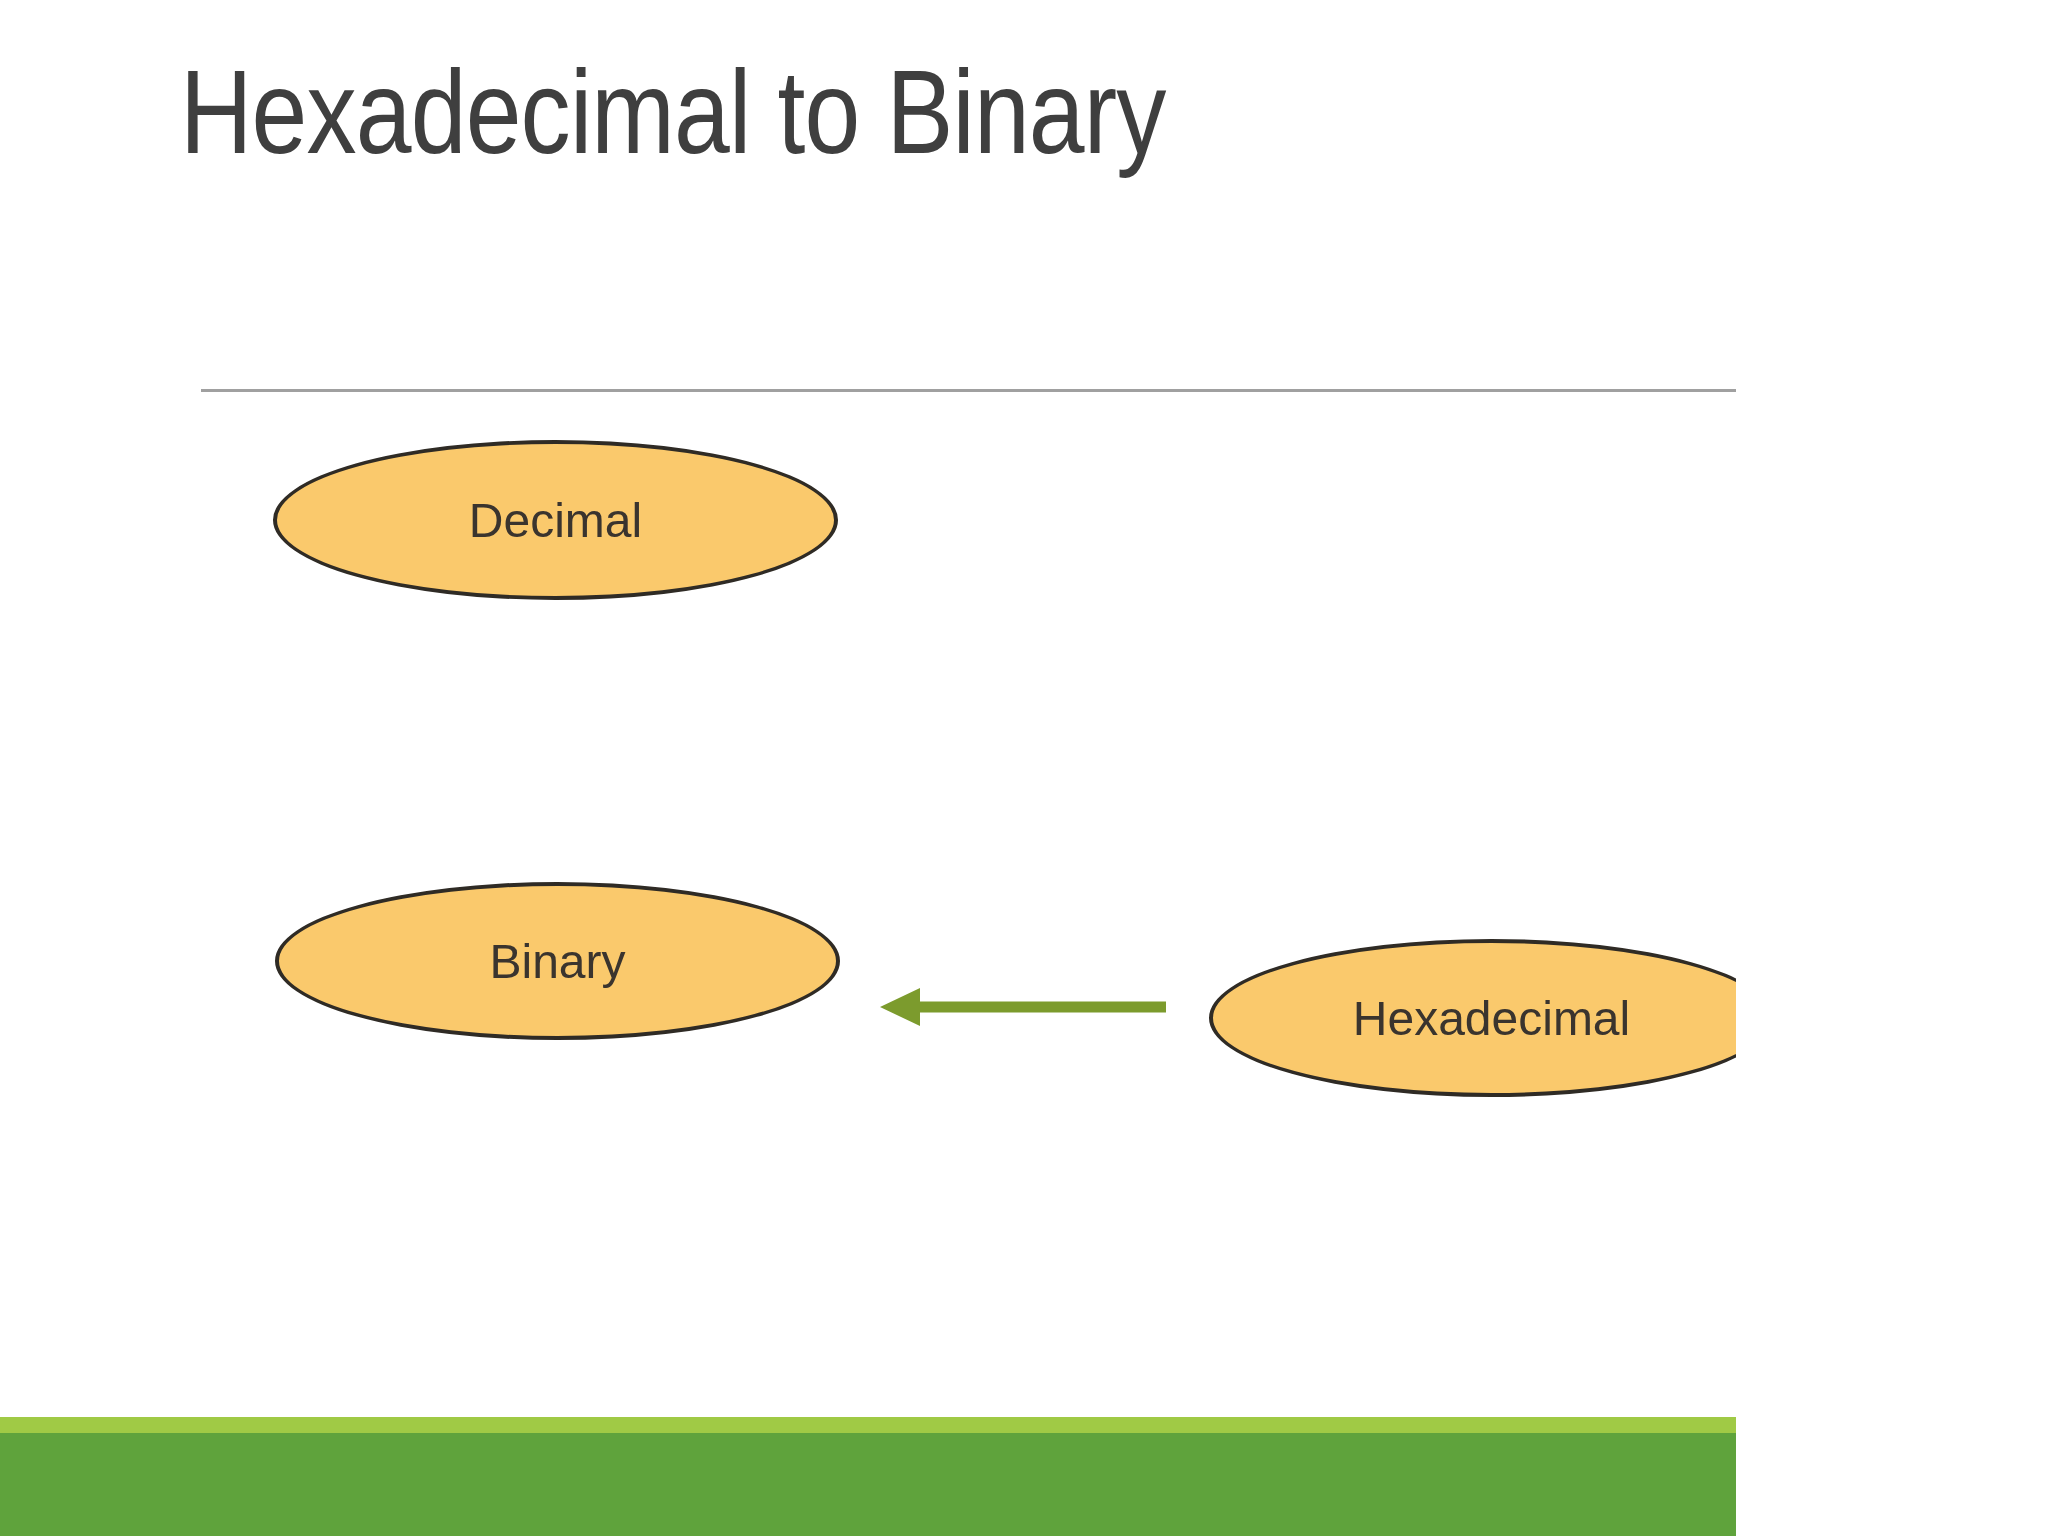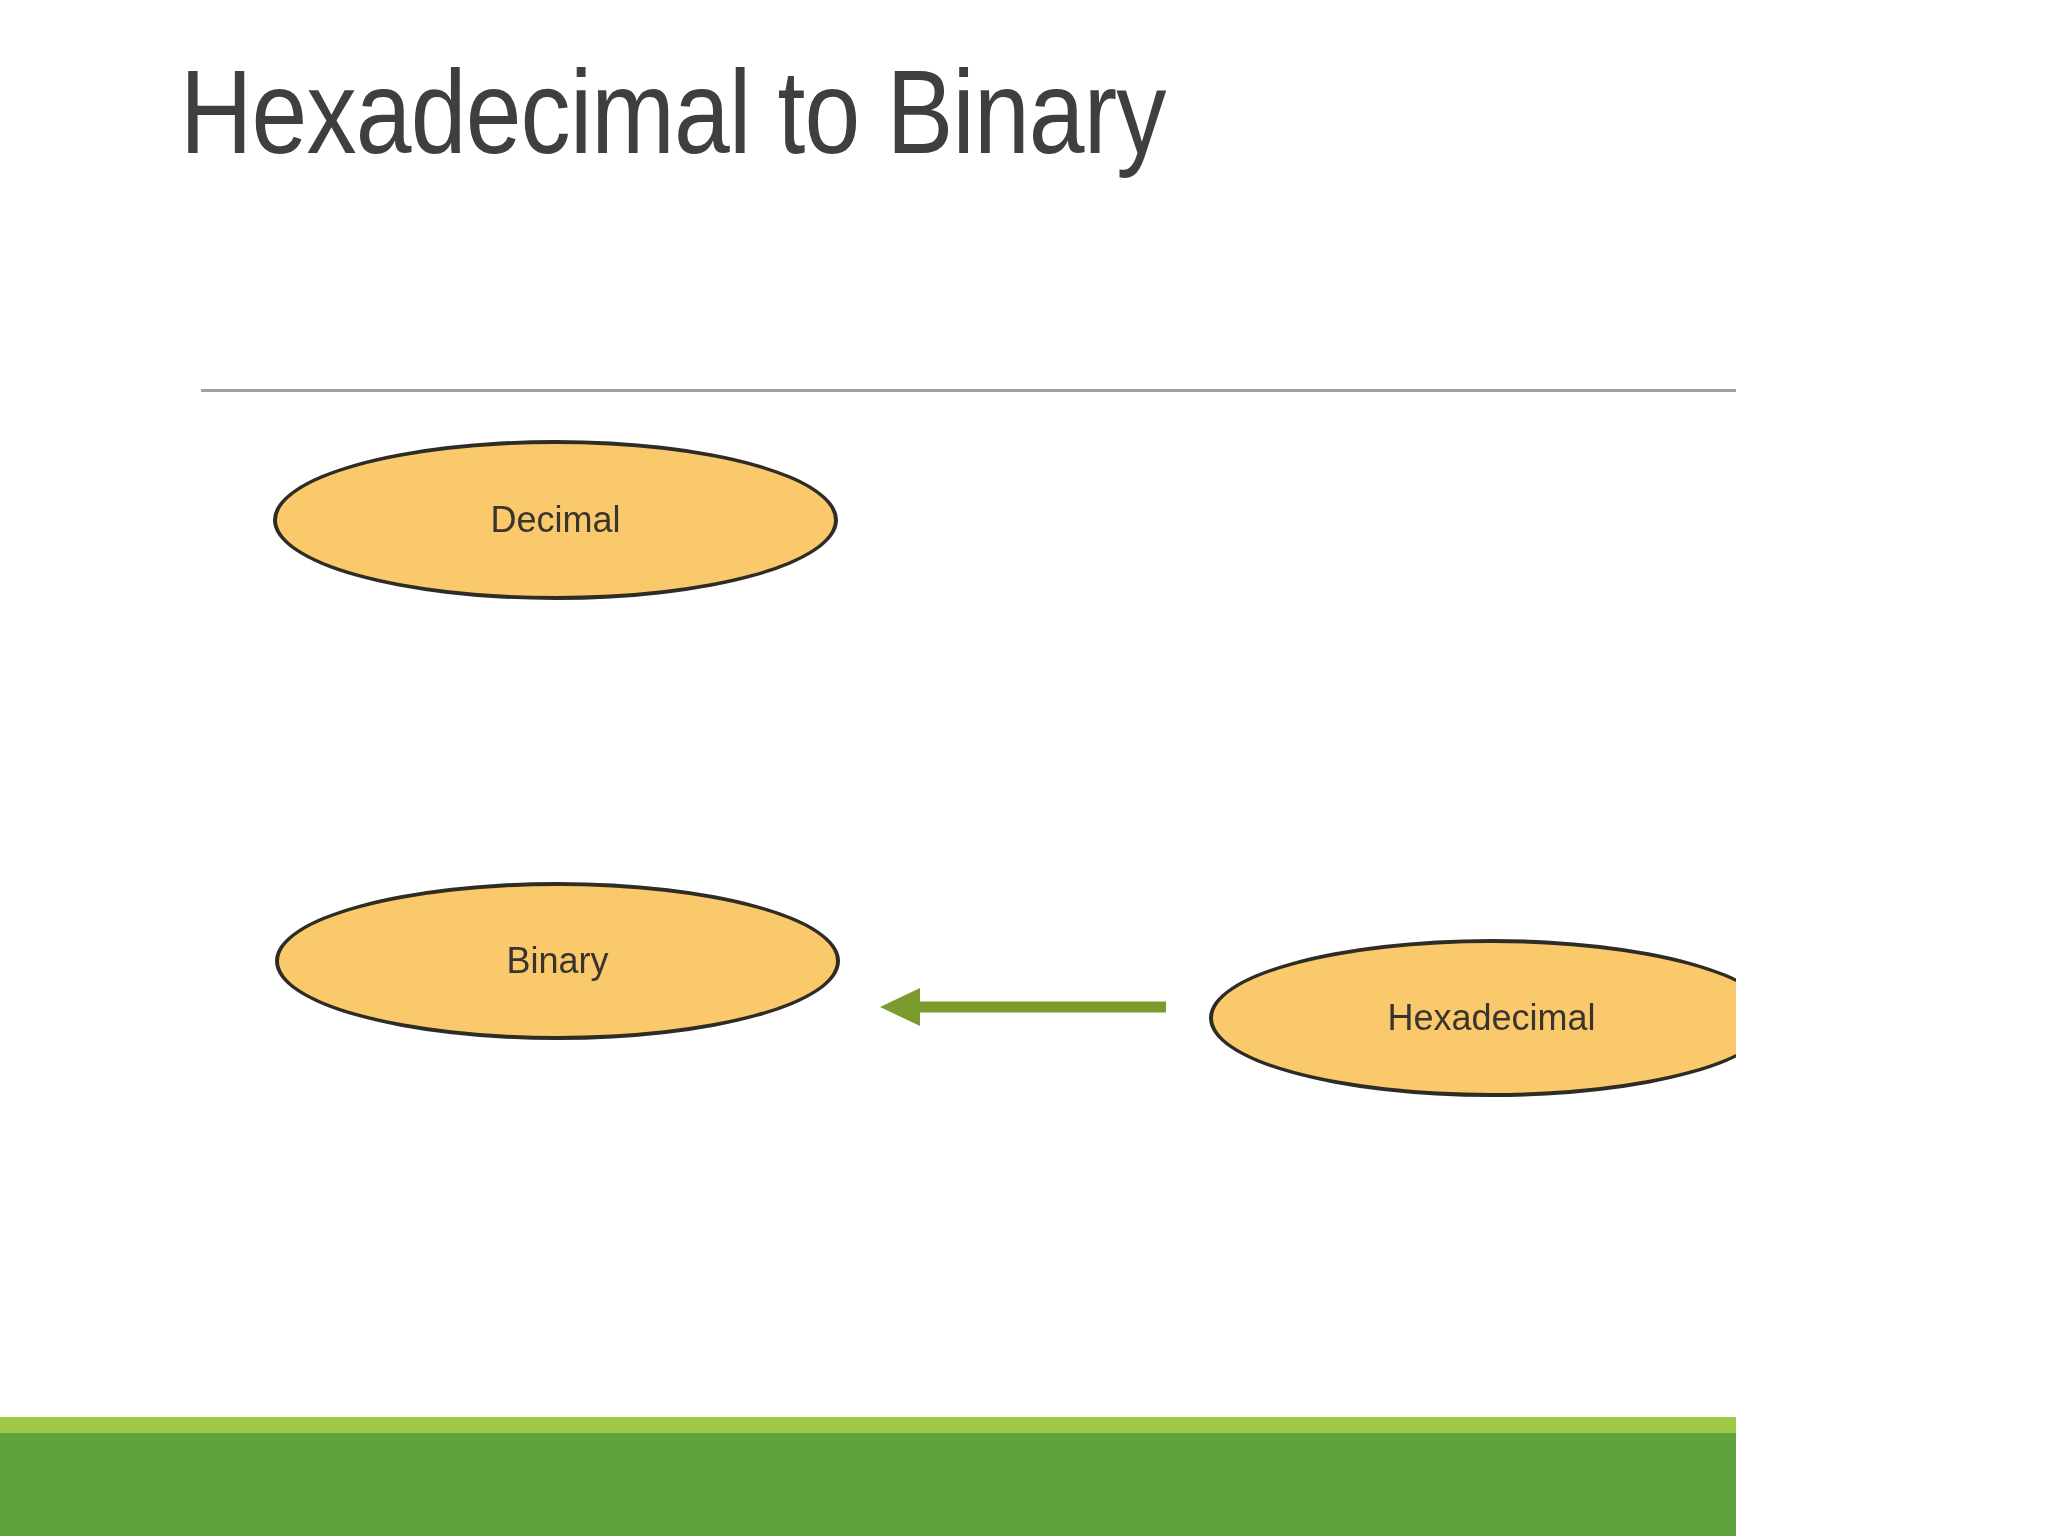--- a/index.html
+++ b/index.html
@@ -42,21 +42,21 @@
     width: 565px;
     height: 160px;
     border: 4px solid var(--node-stroke, #2F2B25);
     border-radius: 50%;
     background: var(--node-fill, #FAC96C);
     display: flex;
     align-items: center;
     justify-content: center;
   }
   .node .node-label {
-    font-size: 36px;
+    font-size: 48px;
     color: var(--node-text, #3A342E);
     white-space: nowrap;
   }
 
   .node-decimal     { left: 273px;  top: 440px; }
   .node-octal       { left: 1193px; top: 441px; }
   .node-binary      { left: 275px;  top: 882px; height: 158px; }
   .node-hexadecimal { left: 1209px; top: 939px; height: 158px; }
 
   .conversion-arrow {

